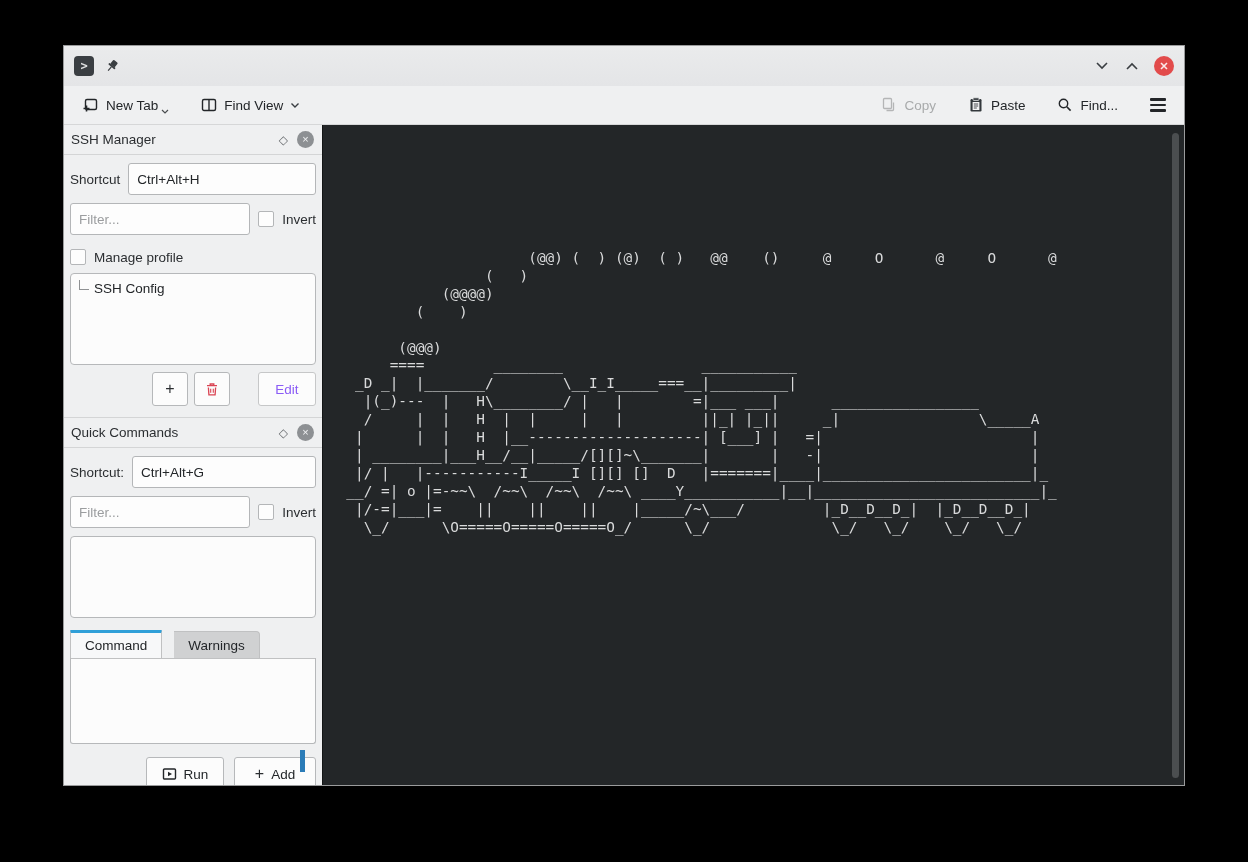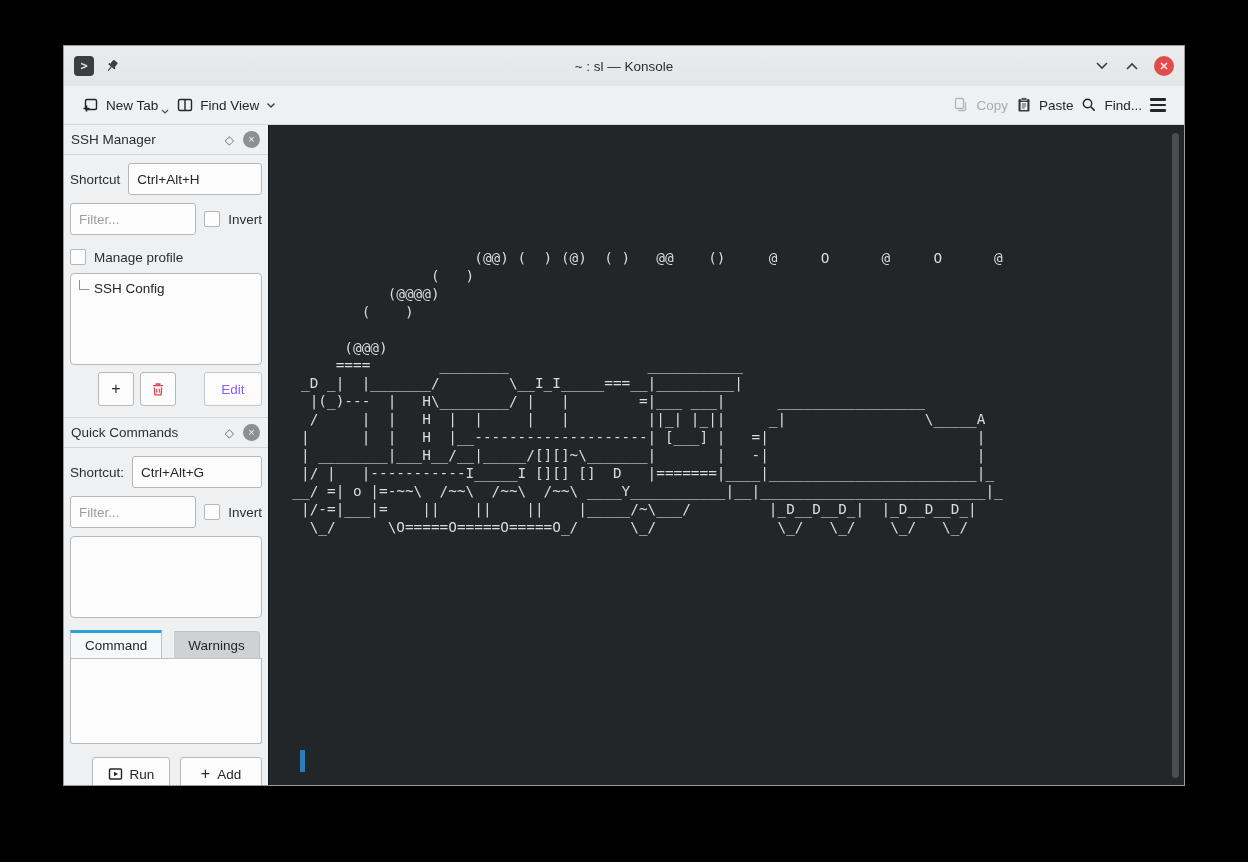--- a/index.html
+++ b/index.html
@@ -16,31 +16,31 @@
             align-items:center;justify-content:center;color:#dfe0e1;
             font-family:"DejaVu Sans Mono",monospace;font-size:12px;font-weight:bold;}
   .pin-svg{display:block;}
   .tb-title{position:absolute;left:0;right:0;text-align:center;color:#2b2e31;pointer-events:none;}
   .tb-right{margin-left:auto;display:flex;align-items:center;gap:14px;z-index:2;}
   .winbtn{background:none;border:none;padding:0;display:flex;align-items:center;cursor:default;}
   .closebtn{width:20px;height:20px;border-radius:50%;background:#e24b4b;border:none;padding:0;
             display:flex;align-items:center;justify-content:center;}
   
   .toolbar{height:38px;background:#eff0f1;border-bottom:1px solid #d6d7d8;display:flex;
-           align-items:center;padding:0 14px;flex:0 0 auto;}
+           align-items:center;padding:0 14px;gap:24px;flex:0 0 auto;}
   .tbtn{background:none;border:none;padding:2px 4px;display:flex;align-items:center;gap:7px;
         font-family:"Liberation Sans",sans-serif;font-size:13.5px;color:#232629;}
   .tbtn.disabled{color:#a8aaab;}
   .spacer{flex:1;}
   .menu-bars{display:flex;flex-direction:column;gap:3px;}
   .menu-bars i{display:block;width:16px;height:2.5px;background:#232629;border-radius:1px;}
   .mini-caret{margin-left:-4px;margin-top:12px;}
   
   .content{flex:1;display:flex;position:relative;min-height:0;}
-  .sidebar{width:204px;flex:0 0 auto;background:#eff0f1;overflow:hidden;position:relative;}
+  .sidebar{width:258px;flex:0 0 auto;background:#eff0f1;overflow:hidden;position:relative;}
   .panel-header{display:flex;align-items:center;height:29px;padding:0 8px 0 7px;
                 border-bottom:1px solid #d4d5d6;gap:9px;}
   .panel-header .ph-title{flex:1;color:#2b2e31;}
   .diamond{color:#6a6d70;font-size:12px;background:none;border:none;padding:0;}
   .panel-close{width:17px;height:17px;border-radius:50%;background:#8d9093;color:#f2f3f4;
                border:none;padding:0;font-size:11px;line-height:17px;text-align:center;}
   .row{display:flex;align-items:center;margin:8px 6px 0 6px;gap:8px;}
   .lbl{color:#2b2e31;white-space:nowrap;}
   .tinput{height:32px;box-sizing:border-box;border:1px solid #b4b6b8;border-radius:3px;
           background:#fdfdfd;padding:0 8px;font-family:"Liberation Sans",sans-serif;
@@ -95,21 +95,20 @@
           <span>&gt;</span>
         </div>
         <svg class="icon pin-svg" width="16" height="16" viewBox="0 0 16 16">
           <g transform="rotate(40 8 8)" fill="#3a3e42">
             <rect x="5.2" y="2" width="5.6" height="5.5" rx="1"></rect>
             <rect x="3.8" y="7.2" width="8.4" height="1.8" rx="0.9"></rect>
             <rect x="7.4" y="9" width="1.2" height="5"></rect>
           </g>
         </svg>
       </div>
-      <div class="tb-title">~ : sl — Konsole</div>
       <div class="tb-right">
         <button class="winbtn">
           <svg class="icon" width="16" height="10" viewBox="0 0 16 10">
               <polyline points="3,2 8,7 13,2" fill="none" stroke="#3a3e42" stroke-width="1.6"></polyline>
             </svg>
         </button>
         <button class="winbtn">
           <svg class="icon" width="16" height="10" viewBox="0 0 16 10">
               <polyline points="3,8 8,3 13,8" fill="none" stroke="#3a3e42" stroke-width="1.6"></polyline>
             </svg>

